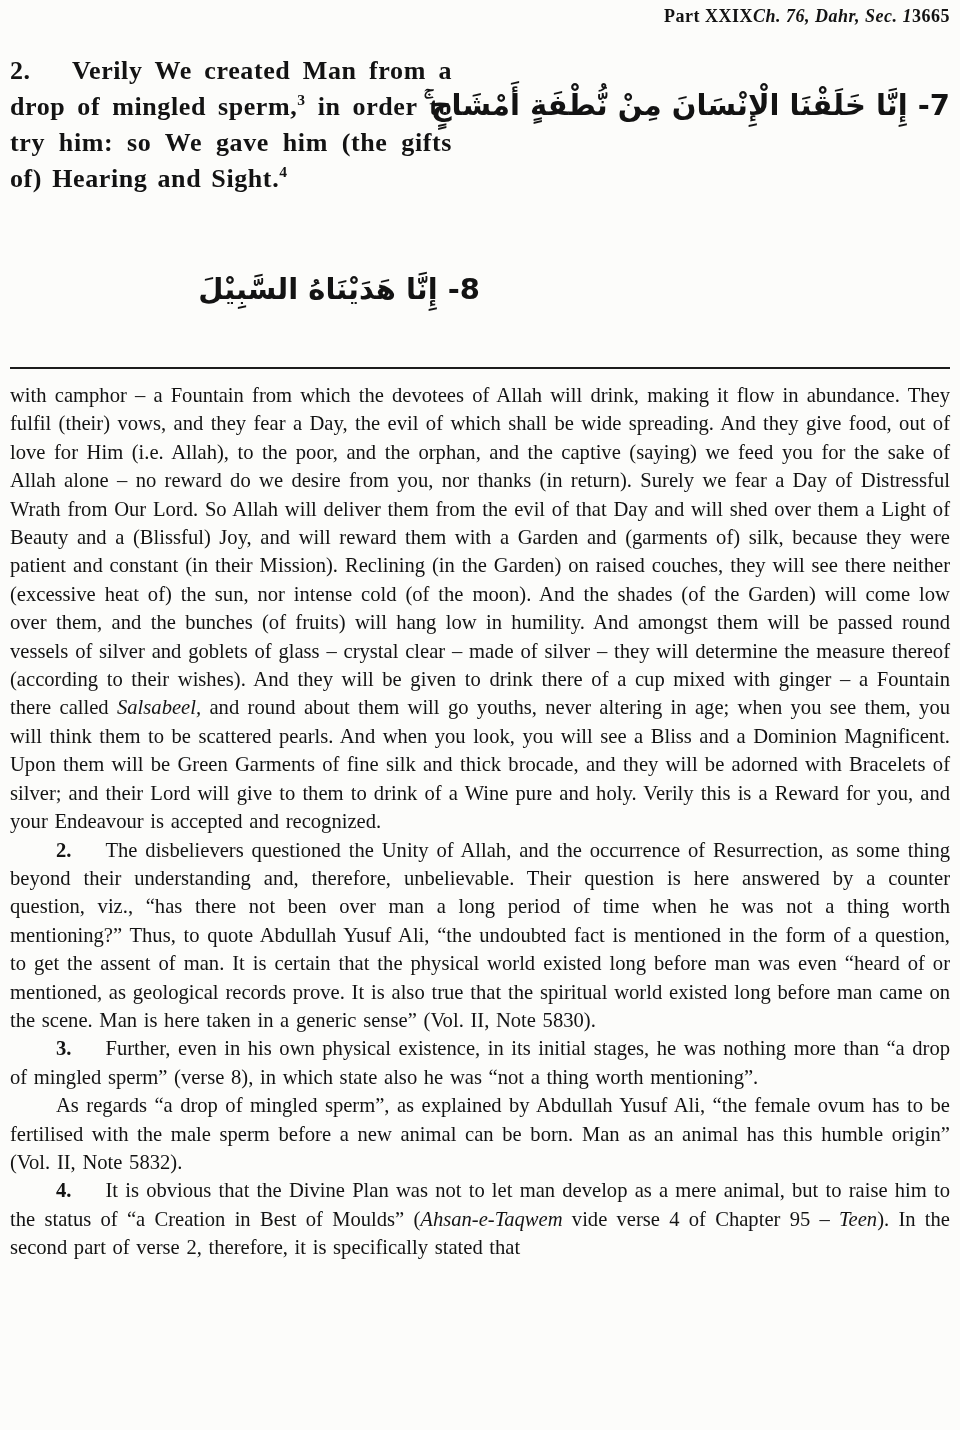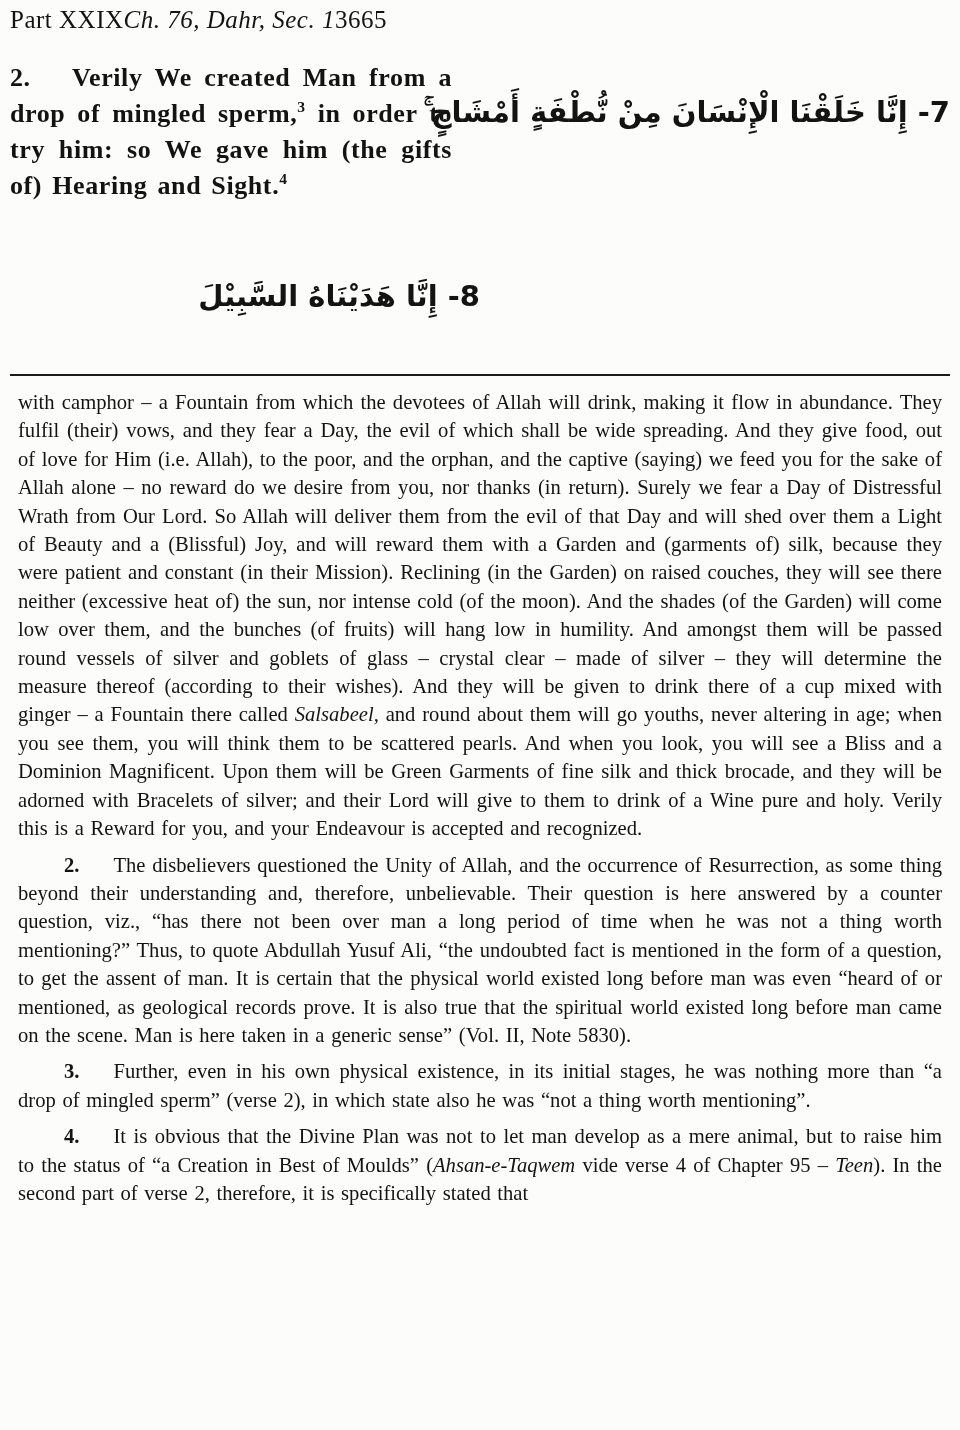--- a/index.html
+++ b/index.html
@@ -5,22 +5,22 @@
   html,body{margin:0;padding:0;}
   body{
     width:960px;height:1430px;overflow:hidden;
     background:#fcfcfa;color:#131313;
     font-family:"Liberation Serif", serif;
   }
   .page{padding:6px 10px 0 10px;}
 
   
   .header{
-    display:flex;justify-content:flex-start;align-items:baseline;
-    font-size:25px;letter-spacing:0.5px;
+    display:flex;justify-content:flex-end;align-items:baseline;
+    font-size:18px;letter-spacing:0.5px;font-weight:bold;
   }
   .header .chapter{font-style:italic;}
 
   
   .verses{margin-top:26px;}
   .verse-row{display:flex;justify-content:space-between;margin-bottom:40px;}
   .verse-en{
     width:442px;
     font-weight:bold;font-size:26px;line-height:36px;
     text-align:justify;letter-spacing:0.6px;word-spacing:3px;
@@ -39,21 +39,21 @@
   .rule{
     border:none;border-top:2.5px solid #1c1c1c;
     margin:6px 0 12px 0;
   }
 
   
   .commentary{
     font-size:20.6px;line-height:28.4px;
     text-align:justify;word-spacing:1.5px;
   }
-  .commentary p{margin:8px;}
+  .commentary p{margin:0;}
   .commentary p.indent{text-indent:46px;}
   .pnum{font-weight:bold;padding-right:34px;}
   .it{font-style:italic;}
 </style>
 </head>
 <body>
 
 <div class="page">
 
   <div class="header">
@@ -74,17 +74,18 @@
           <div class="ar-line">8- إِنَّا هَدَيْنَاهُ السَّبِيْلَ</div>
         </div>
       </div>
     </div>
 
   <hr class="rule">
 
   <div class="commentary" id="commentary-container">
       <p><span>with camphor – a Fountain from which the devotees of Allah will drink, making it flow in abundance. They fulfil (their) vows, and they fear a Day, the evil of which shall be wide spreading. And they give food, out of love for Him (i.e. Allah), to the poor, and the orphan, and the captive (saying) we feed you for the sake of Allah alone – no reward do we desire from you, nor thanks (in return). Surely we fear a Day of Distressful Wrath from Our Lord. So Allah will deliver them from the evil of that Day and will shed over them a Light of Beauty and a (Blissful) Joy, and will reward them with a Garden and (garments of) silk, because they were patient and constant (in their Mission). Reclining (in the Garden) on raised couches, they will see there neither (excessive heat of) the sun, nor intense cold (of the moon). And the shades (of the Garden) will come low over them, and the bunches (of fruits) will hang low in humility. And amongst them will be passed round vessels of silver and goblets of glass – crystal clear – made of silver – they will determine the measure thereof (according to their wishes). And they will be given to drink there of a cup mixed with ginger – a Fountain there called </span><span class="it">Salsabeel,</span><span> and round about them will go youths, never altering in age; when you see them, you will think them to be scattered pearls. And when you look, you will see a Bliss and a Dominion Magnificent. Upon them will be Green Garments of fine silk and thick brocade, and they will be adorned with Bracelets of silver; and their Lord will give to them to drink of a Wine pure and holy. Verily this is a Reward for you, and your Endeavour is accepted and recognized.</span></p>
       <p class="indent"><span class="pnum">2.</span><span>The disbelievers questioned the Unity of Allah, and the occurrence of Resurrection, as some thing beyond their understanding and, therefore, unbelievable. Their question is here answered by a counter question, viz., “has there not been over man a long period of time when he was not a thing worth mentioning?” Thus, to quote Abdullah Yusuf Ali, “the undoubted fact is mentioned in the form of a question, to get the assent of man. It is certain that the physical world existed long before man was even “heard of or mentioned, as geological records prove. It is also true that the spiritual world existed long before man came on the scene. Man is here taken in a generic sense” (Vol. II, Note 5830).</span></p>
-      <p class="indent"><span class="pnum">3.</span><span>Further, even in his own physical existence, in its initial stages, he was nothing more than “a drop of mingled sperm” (verse 2), in which state also he was “not a thing worth mentioning”.</span></p>
+      <p class="indent"><span class="pnum">3.</span><span>Further, even in his own physical existence, in its initial stages, he was nothing more than “a drop of mingled sperm” (verse 8), in which state also he was “not a thing worth mentioning”.</span></p>
+      <p class="indent"><span>As regards “a drop of mingled sperm”, as explained by Abdullah Yusuf Ali, “the female ovum has to be fertilised with the male sperm before a new animal can be born. Man as an animal has this humble origin” (Vol. II, Note 5832).</span></p>
       <p class="indent"><span class="pnum">4.</span><span>It is obvious that the Divine Plan was not to let man develop as a mere animal, but to raise him to the status of “a Creation in Best of Moulds” (</span><span class="it">Ahsan-e-Taqwem</span><span> vide verse 4 of Chapter 95 – </span><span class="it">Teen</span><span>). In the second part of verse 2, therefore, it is specifically stated that</span></p>
     </div>
 
 </div>
 
 </body></html>

